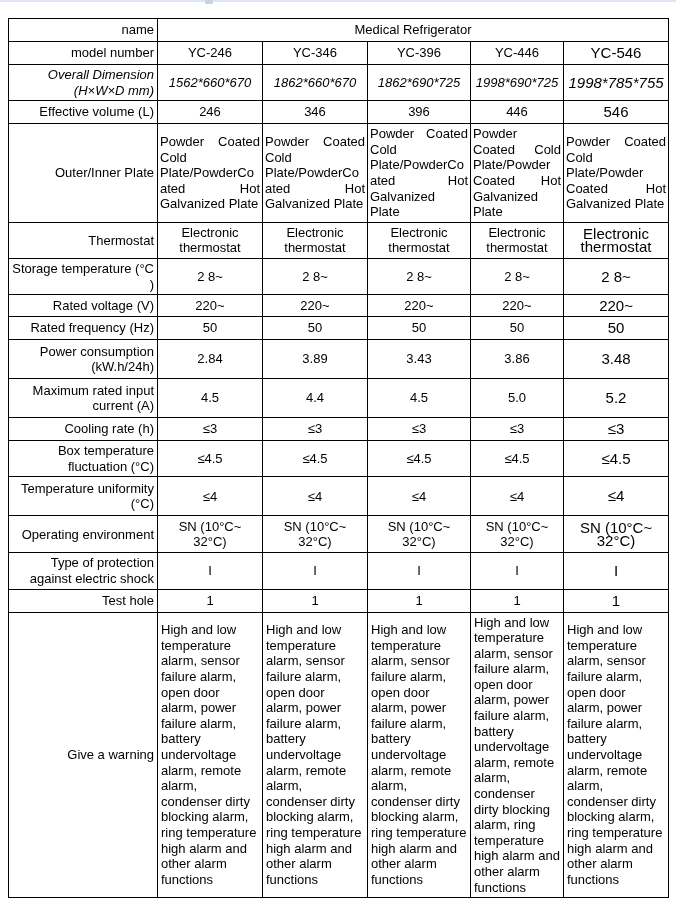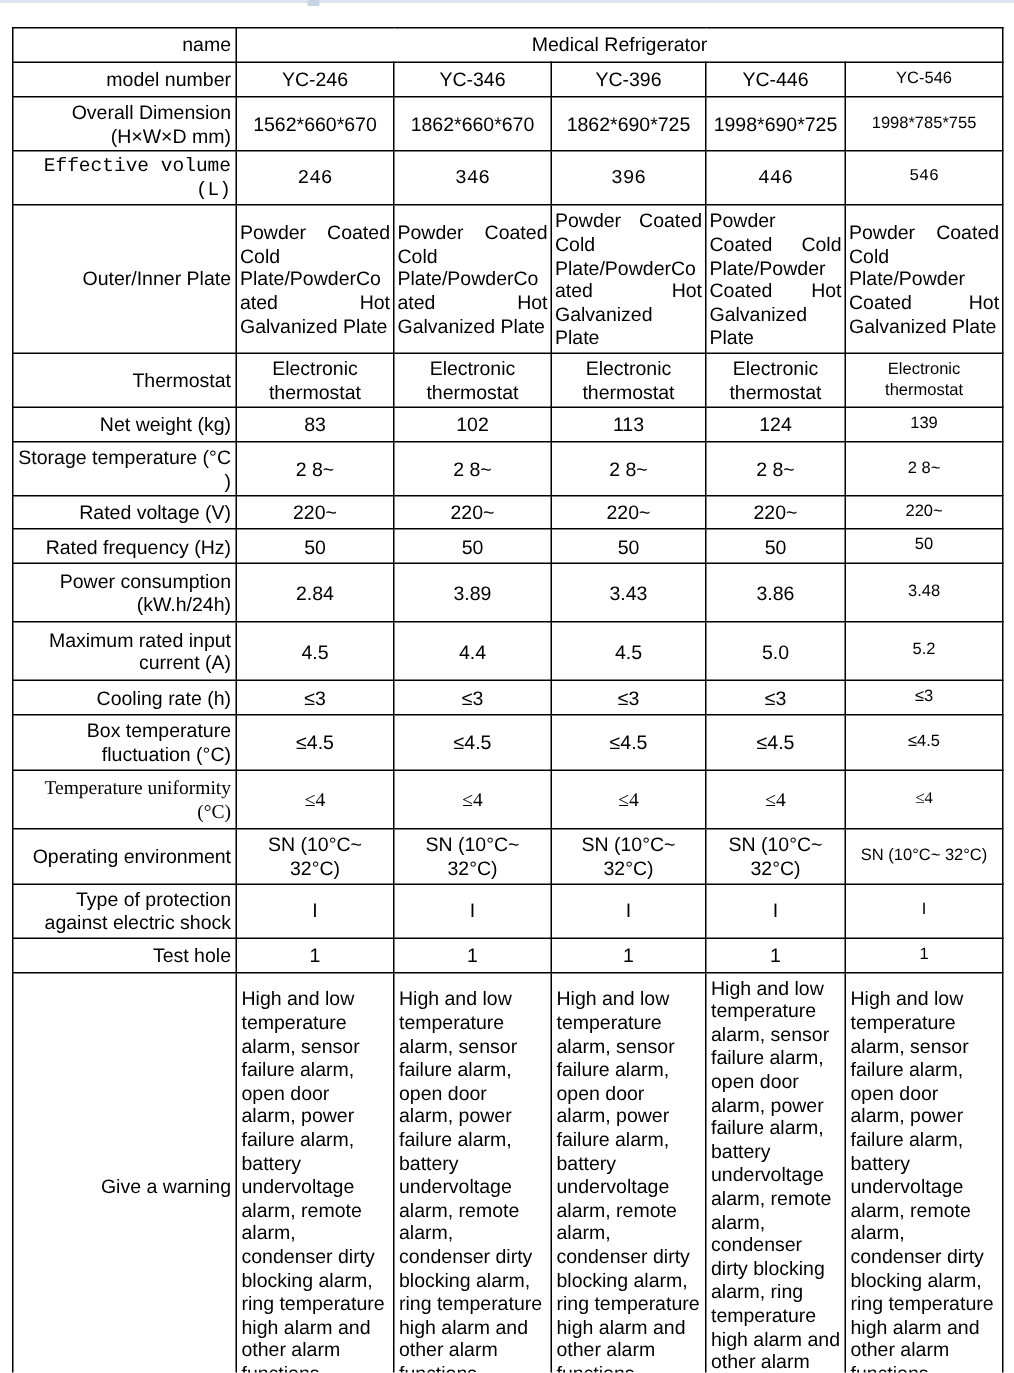--- a/index.html
+++ b/index.html
@@ -31,21 +31,21 @@
   }
   td.label{text-align:right;}
   td.center{text-align:right;}
   td.val{text-align:center;}
   td.left{text-align:left;}
   td.justify{
     text-align:justify;text-align-last:left;
     overflow-wrap:break-word;word-break:break-word;
     padding:2px 2px;
   }
-  td.small{font-size:11px;line-height:13.8px;}
+  td.small{font-size:15px;line-height:13.8px;}
 </style>
 </head>
 <body>
 
 <div class="top-strip">
   <span class="speck"></span>
 </div>
 
 <table class="spec">
   <colgroup>
@@ -62,29 +62,29 @@
       <td class="val" colspan="5">Medical Refrigerator</td>
     </tr>
     <tr id="model-row" style="height:23px">
       <td class="label">model number</td>
     <td class="val">YC-246</td>
         <td class="val">YC-346</td>
         <td class="val">YC-396</td>
         <td class="val">YC-446</td>
         <td class="val small">YC-546</td>
       </tr>
-  <tr style="height: 31px;">
+  <tr style="height: 31px; font-style: italic;">
         <td class="label">Overall Dimension (H×W×D mm)</td>
         <td class="val">1562*660*670</td>
         <td class="val">1862*660*670</td>
         <td class="val">1862*690*725</td>
         <td class="val">1998*690*725</td>
         <td class="val small">1998*785*755</td>
       </tr>
-      <tr style="height: 23px; font-family: Liberation Mono, monospace;">
+      <tr style="height: 23px;">
         <td class="label">Effective volume (L)</td>
         <td class="val">246</td>
         <td class="val">346</td>
         <td class="val">396</td>
         <td class="val">446</td>
         <td class="val small">546</td>
       </tr>
       <tr style="height: 90px;">
         <td class="label">Outer/Inner Plate</td>
         <td class="justify">Powder Coated Cold Plate/PowderCoated Hot Galvanized Plate</td>
@@ -94,28 +94,20 @@
         <td class="justify">Powder Coated Cold Plate/Powder Coated Hot Galvanized Plate</td>
       </tr>
       <tr style="height: 34px; margin-top: 32px;">
         <td class="label">Thermostat</td>
         <td class="val">Electronic thermostat</td>
         <td class="val">Electronic thermostat</td>
         <td class="val">Electronic thermostat</td>
         <td class="val">Electronic thermostat</td>
         <td class="val small">Electronic thermostat</td>
       </tr>
-      <tr style="height: 23px;">
-        <td class="label">Net weight (kg)</td>
-        <td class="val">83</td>
-        <td class="val">102</td>
-        <td class="val">113</td>
-        <td class="val">124</td>
-        <td class="val small">139</td>
-      </tr>
       <tr style="height: 31px;">
         <td class="label">Storage temperature (°C )</td>
         <td class="val">2 8~</td>
         <td class="val">2 8~</td>
         <td class="val">2 8~</td>
         <td class="val">2 8~</td>
         <td class="val small">2 8~</td>
       </tr>
       <tr style="height: 22px;">
         <td class="label">Rated voltage (V)</td>
@@ -158,21 +150,21 @@
         <td class="val small">≤3</td>
       </tr>
       <tr style="height: 36px; padding-left: 23px;">
         <td class="label">Box temperature fluctuation (°C)</td>
         <td class="val">≤4.5</td>
         <td class="val">≤4.5</td>
         <td class="val">≤4.5</td>
         <td class="val">≤4.5</td>
         <td class="val small">≤4.5</td>
       </tr>
-      <tr style="height: 39px; font-family: Liberation Serif, serif;">
+      <tr style="height: 39px;">
         <td class="label">Temperature uniformity (°C)</td>
         <td class="val">≤4</td>
         <td class="val">≤4</td>
         <td class="val">≤4</td>
         <td class="val">≤4</td>
         <td class="val small">≤4</td>
       </tr>
       <tr style="height: 37px;">
         <td class="label">Operating environment</td>
         <td class="val">SN (10°C~ 32°C)</td>

